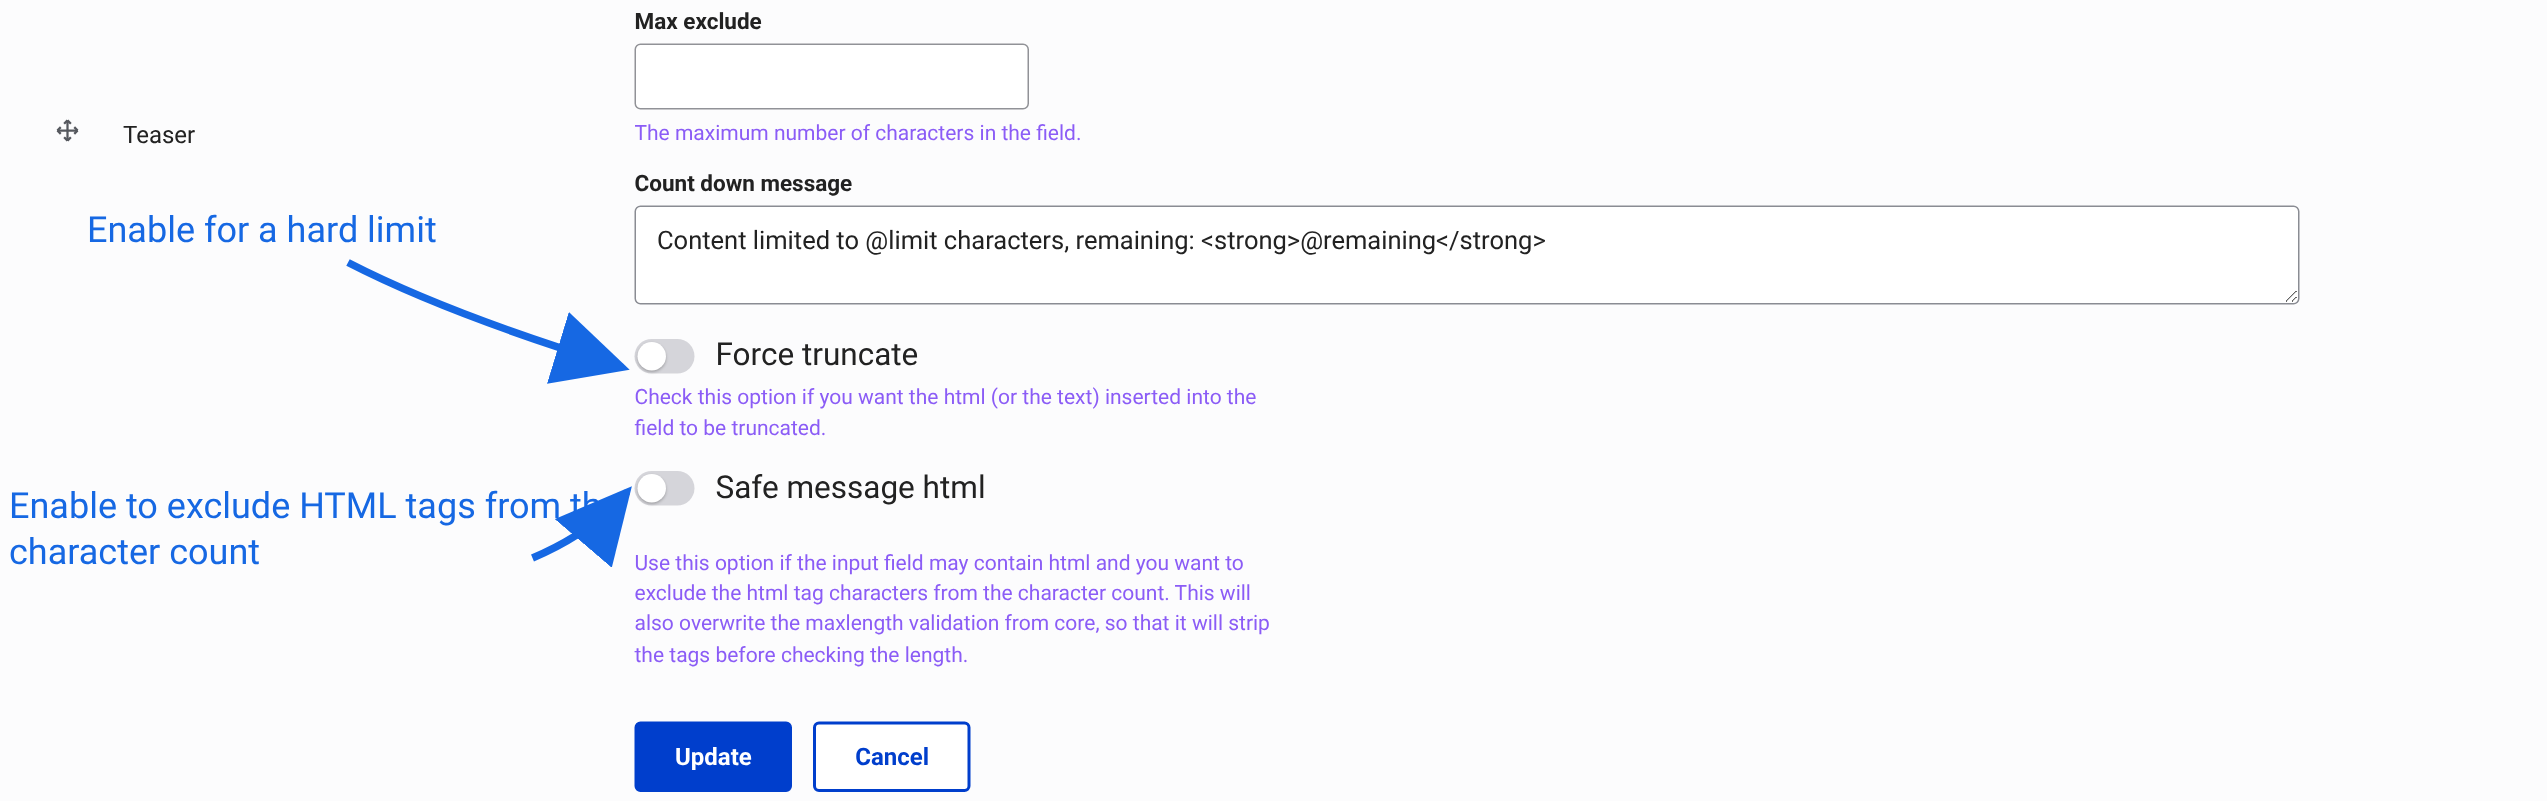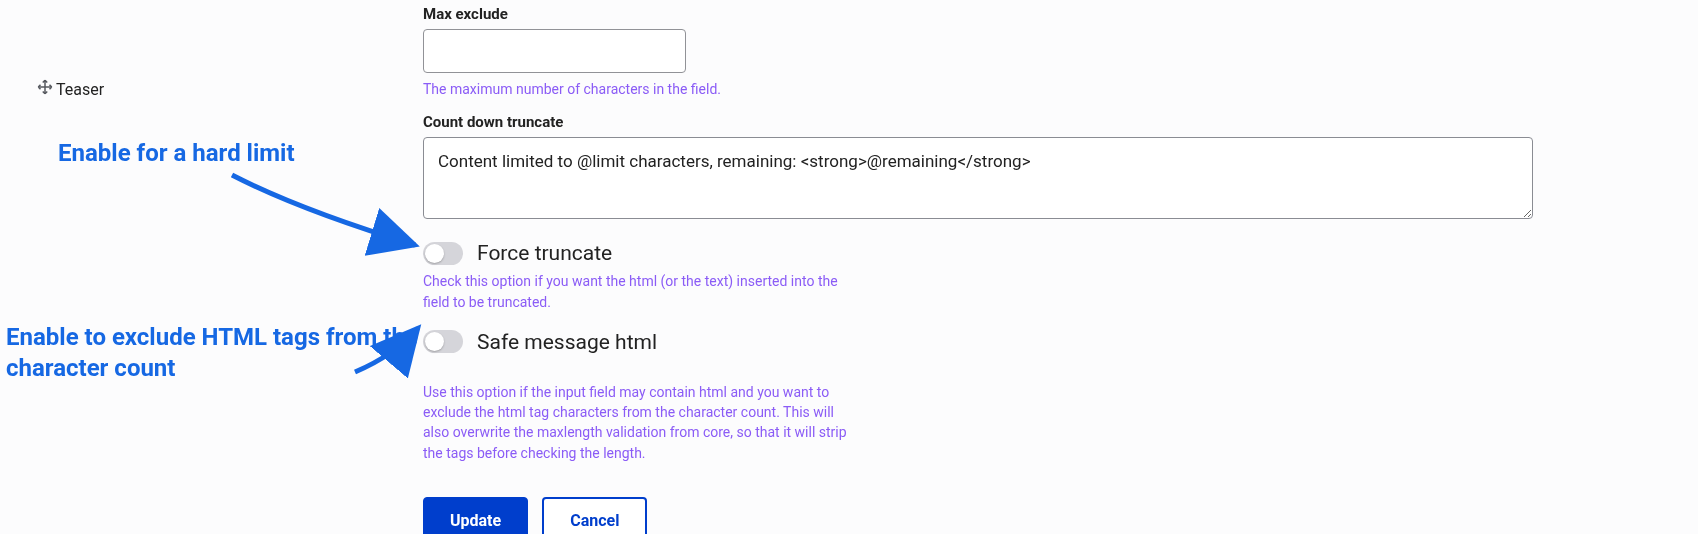--- a/index.html
+++ b/index.html
@@ -11,21 +11,21 @@
     height: 534px;
     position: relative;
     overflow: hidden;
   }
   .left-col {
     position: absolute;
     left: 36px;
     top: 78px;
     display: flex;
     align-items: center;
-    gap: 2px;
+    gap: 28px;
   }
   .drag-icon {
     width: 18px;
     height: 18px;
     color: #55585e;
   }
   .teaser-label {
     font-size: 16px;
     color: #222;
   }
@@ -55,21 +55,21 @@
   .help-text {
     font-size: 14px;
     color: #8b5cf6;
     margin-top: 6px;
     line-height: 1.45;
     max-width: 490px;
   }
   .section { margin-bottom: 14px; }
   .textarea-box {
     width: 1110px;
-    height: 82px;
+    height: 66px;
     border: 1px solid #8a8c93;
     border-radius: 4px;
     background: #fff;
     font-size: 17px;
     padding: 12px 14px;
     outline: none;
     resize: both;
     line-height: 1.4;
     color: #222;
     font-family: inherit;
@@ -124,21 +124,21 @@
   }
   .btn-secondary {
     background: #fff;
     border: 2px solid #003ecc;
     color: #003ecc;
   }
   
   .annot {
     position: absolute;
     color: #1668e3;
-    font-weight: 700;
+    font-weight: 400;
     font-size: 24px;
     line-height: 1.3;
   }
   .annot1 { left: 58px; top: 138px; }
   .annot2 { left: 6px; top: 322px; width: 415px; }
   .arrow-svg {
     position: absolute;
     overflow: visible;
     pointer-events: none;
   }
@@ -158,21 +158,21 @@
 
 <div class="main-col">
 
   <div class="section">
     <label class="field-label">Max exclude</label>
     <input class="input-box" type="text" value="" style="">
     <div class="help-text">The maximum number of characters in the field.</div>
   </div>
 
   <div class="section">
-    <label class="field-label">Count down truncate</label>
+    <label class="field-label">Count down message</label>
     <textarea class="textarea-box" style="">Content limited to @limit characters, remaining: &lt;strong&gt;@remaining&lt;/strong&gt;</textarea>
   </div>
 
   <div class="toggle-row">
     <div class="toggle"></div>
     <span class="toggle-label">Force truncate</span>
   </div>
   <div class="help-text" style="max-width:440px;">Check this option if you want the html (or the text) inserted into the field to be truncated.</div>
 
   <div class="toggle-row">

